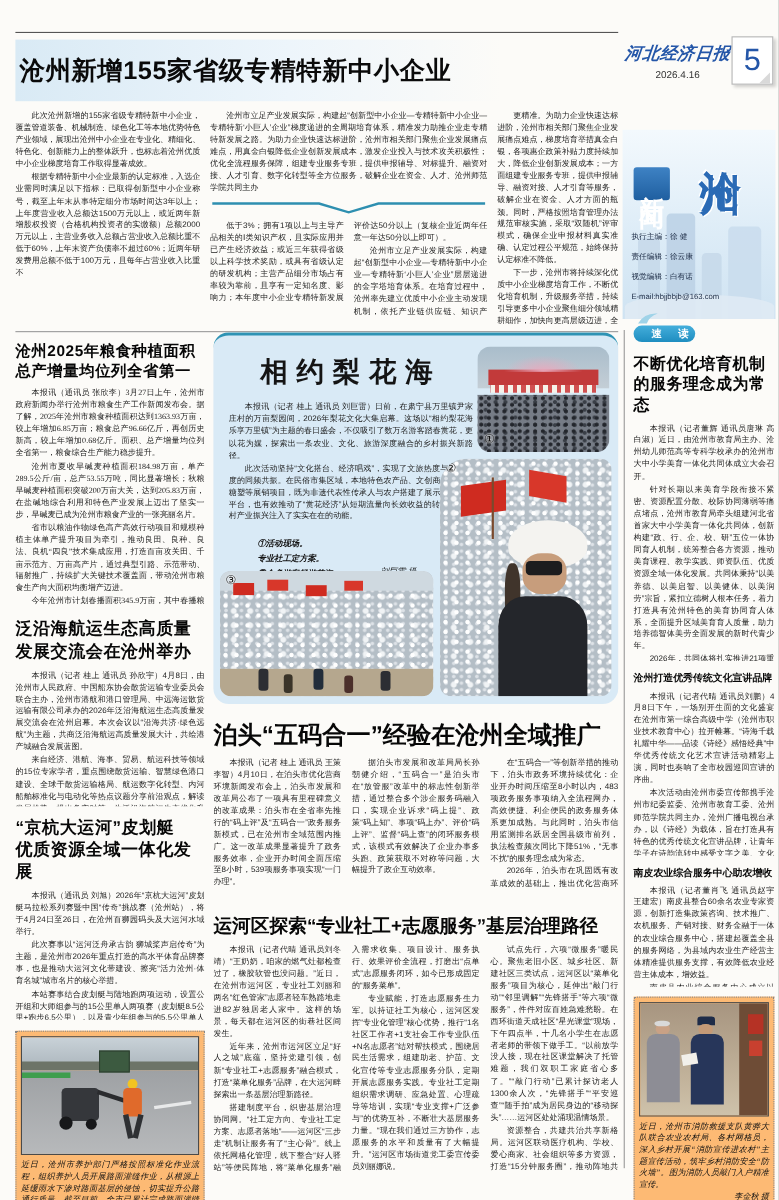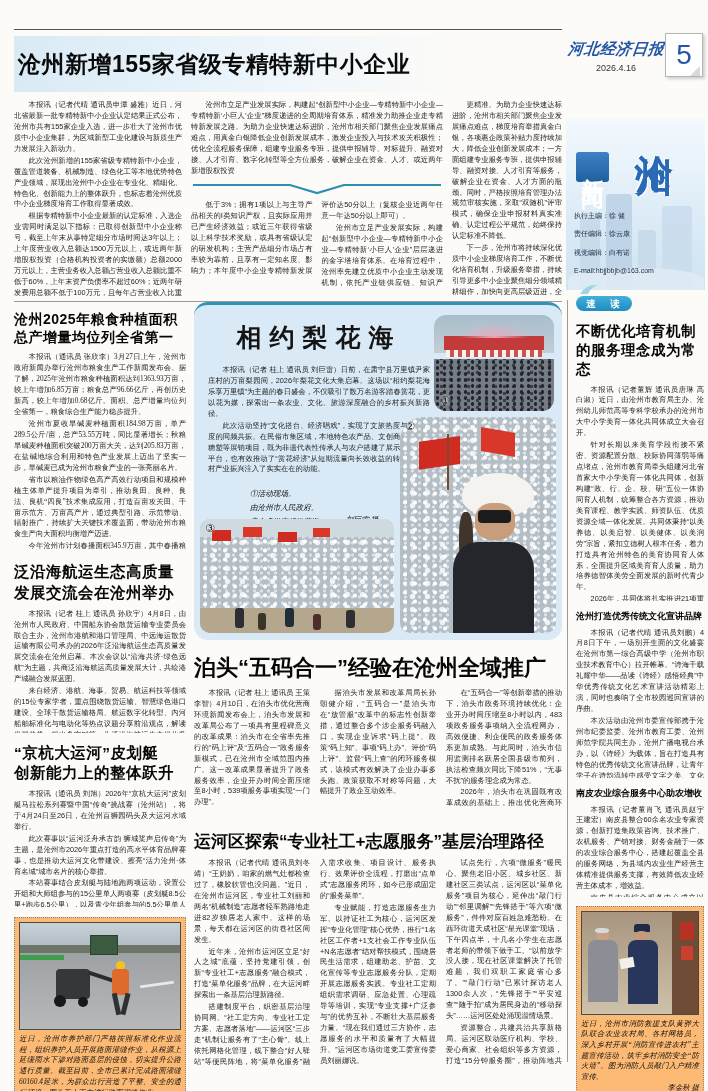--- a/index.html
+++ b/index.html
@@ -56,21 +56,21 @@
     background-size:7px 6px,9px 7px;background-position:0 0,3px 3px;}
 
   
   .mid-col{position:absolute;left:194px;top:302px;width:368px;}
   .feature{position:relative;width:368px;height:338px;background:#d9eaf6;border-radius:14px;
            border-top:3px solid #2e93b4;box-sizing:border-box;}
   .feature-title{position:absolute;left:14px;top:16px;width:222px;text-align:center;
       font-family:"Liberation Serif","DejaVu Serif",serif;font-weight:900;font-size:25px;
       letter-spacing:8px;color:#141414;}
   .feature-paras{position:absolute;left:14px;top:60px;width:222px;height:118px;}
-  .feature-notes{position:absolute;left:56px;top:182px;width:190px;}
+  .feature-notes{position:absolute;left:40px;top:182px;width:190px;font-weight:bold;}
   .feature-notes p{margin:0;text-indent:0;font-family:"Liberation Serif","DejaVu Serif",serif;
       font-style:italic;font-size:7.6px;line-height:14px;color:#111;}
   .feature-credit{position:absolute;left:152px;top:210px;font-family:"Liberation Serif",serif;
       font-style:italic;font-size:7.6px;color:#111;}
   .ph1{position:absolute;left:240px;top:10px;width:120px;height:96px;border-radius:12px;}
   .ph2{position:absolute;left:206px;top:112px;width:156px;height:216px;border-radius:24px 10px 10px 10px;}
   .ph3{position:absolute;left:6px;top:214px;width:194px;height:114px;border-radius:10px;}
 
   .hl-botou{margin:13px 0 5px 0;font-size:22px;font-weight:900;color:#070707;white-space:nowrap;}
   .botou-body{height:132px;column-count:3;column-gap:10px;column-fill:auto;}
@@ -95,48 +95,47 @@
   .brand-city{position:absolute;right:26px;top:6px;writing-mode:vertical-rl;
       font-family:"Liberation Serif","DejaVu Serif",serif;font-weight:900;font-size:38px;
       color:#2a6ab5;letter-spacing:4px;text-shadow:1px 1px 0 #fff,-1px -1px 0 #fff;}
   .brand-section{position:absolute;left:10px;top:34px;writing-mode:vertical-rl;
       background:linear-gradient(180deg,#3e82c4,#1f5fa0);color:#fff;font-weight:900;font-size:23px;
       line-height:1.0;padding:7px 5px;letter-spacing:8px;border-radius:3px;}
   .brand-editors{position:absolute;left:8px;bottom:6px;font-size:7px;line-height:1.65;color:#1b2a44;}
 
   .quick-tag{position:absolute;left:576px;top:296px;width:56px;height:15px;border-radius:8px;
       background:linear-gradient(180deg,#44aedb,#1e8dc0);color:#fff;font-size:9.5px;font-weight:bold;
-      text-align:center;line-height:15px;letter-spacing:6px;padding-left:4px;box-sizing:border-box;}
+      text-align:right;line-height:15px;letter-spacing:6px;padding-left:4px;box-sizing:border-box;}
   .swoosh{position:absolute;left:578px;top:282px;}
 
   .sidebar{position:absolute;left:576px;top:322px;width:128px;}
   .sb-art{margin-bottom:9px;}
   .hl-meiyu{font-size:14.5px;}
   .hl-sb-small{font-size:9px;font-weight:900;color:#070707;margin:0 0 5px 0;white-space:nowrap;}
 
   
   .abs{position:absolute;}
 </style>
 </head>
 <body>
 
 <div class="page">
 
   <div class="rule-h" style="left:14px;top:29px;width:548px;"></div>
 
   <div class="lead-headline">沧州新增155家省级专精特新中小企业</div>
   <div class="lead-body">
     <div class="lead-c1 body-text">
-        <p>本报讯（记者代晴 通讯员申潭 盛雅）近日，河北省最新一批专精特新中小企业认定结果正式公布，沧州市共有155家企业入选，进一步壮大了沧州市优质中小企业集群，为区域新型工业化建设与新质生产力发展注入新动力。</p>
         <p>此次沧州新增的155家省级专精特新中小企业，覆盖管道装备、机械制造、绿色化工等本地优势特色产业领域，展现出沧州中小企业在专业化、精细化、特色化、创新能力上的整体跃升，也标志着沧州优质中小企业梯度培育工作取得显著成效。</p>
         <p>根据专精特新中小企业最新的认定标准，入选企业需同时满足以下指标：已取得创新型中小企业称号，截至上年末从事特定细分市场时间达3年以上；上年度营业收入总额达1500万元以上，或近两年新增股权投资（合格机构投资者的实缴额）总额2000万元以上，主营业务收入总额占营业收入总额比重不低于60%，上年末资产负债率不超过60%；近两年研发费用总额不低于100万元，且每年占营业收入比重不</p>
       </div>
     <div class="lead-mid">
       <div class="lead-intro body-text">
-          <p>沧州市立足产业发展实际，构建起“创新型中小企业—专精特新中小企业—专精特新‘小巨人’企业”梯度递进的全周期培育体系，精准发力助推企业走专精特新发展之路。为助力企业快速达标进阶，沧州市相关部门聚焦企业发展痛点难点，用真金白银降低企业创新发展成本，激发企业投入与技术攻关积极性；优化全流程服务保障，组建专业服务专班，提供申报辅导、对标提升、融资对接、人才引育、数字化转型等全方位服务，破解企业在资金、人才、或近两年新增股权投资</p>
+          <p>沧州市立足产业发展实际，构建起“创新型中小企业—专精特新中小企业—专精特新‘小巨人’企业”梯度递进的全周期培育体系，精准发力助推企业走专精特新发展之路。为助力企业快速达标进阶，沧州市相关部门聚焦企业发展痛点难点，用真金白银降低企业创新发展成本，激发企业投入与技术攻关积极性；优化全流程服务保障，组建专业服务专班，提供申报辅导、对标提升、融资对接、人才引育、数字化转型等全方位服务，破解企业在资金、人才、沧州师范学院共同主办</p>
         </div>
       <svg class="chevron" width="252" height="16">
         <path d="M2 5 H99 L126 13 L153 5 H250" stroke="#2e8fb0" stroke-width="2.2" fill="none"></path>
       </svg>
       <div class="lead-midcols body-text">
           <p>低于3%；拥有1项以上与主导产品相关的Ⅰ类知识产权，且实际应用并已产生经济效益；或近三年获得省级以上科学技术奖励，或具有省级认定的研发机构；主营产品细分市场占有率较为靠前，且享有一定知名度、影响力；本年度中小企业专精特新发展评价达50分以上（复核企业近两年任意一年达50分以上即可）。</p>
           <p>沧州市立足产业发展实际，构建起“创新型中小企业—专精特新中小企业—专精特新‘小巨人’企业”层层递进的金字塔培育体系。在培育过程中，沧州率先建立优质中小企业主动发现机制，依托产业链供应链、知识产权、科技奖项、人才引育等多维度数据，常态化摸排挖掘具备发展潜力的小企业，建立动态培育库，实行“一企一档”精细化管理，定向邀请符合条件的企业参与认定申报，确保优质企业不遗漏，培育方向</p>
         </div>
     </div>
     <div class="lead-c4 body-text">
@@ -167,21 +166,21 @@
           <span>发展交流会在沧州举办</span>
       </h2>
       <div class="body-text" style="height:124px;">
           <p>本报讯（记者 桂上 通讯员 孙欣宇）4月8日，由沧州市人民政府、中国船东协会散货运输专业委员会联合主办，沧州市港航和港口管理局、中远海运散货运输有限公司承办的2026年泛沿海航运生态高质量发展交流会在沧州启幕。本次会议以“沿海共济·绿色远航”为主题，共商泛沿海航运高质量发展大计，共绘港产城融合发展蓝图。</p>
           <p>来自经济、港航、海事、贸易、航运科技等领域的15位专家学者，重点围绕散货运输、智慧绿色港口建设、全球干散货运输格局、航运数字化转型、内河船舶标准化与电动化等热点议题分享前沿观点，解读发展趋势，提出务实对策，为泛沿海航运生态优化升级提供智力支撑。</p>
         </div>
     </div>
     <div class="art">
       <h2 class="h-2line hl-kayak">
         <span>“京杭大运河”皮划艇</span>
-          <span>创新能力上的整体跃升</span>
+          <span>优质资源全域一体化发展</span>
       </h2>
       <div class="body-text" style="height:118px;">
           <p>本报讯（通讯员 刘旭）2026年“京杭大运河”皮划艇马拉松系列赛暨中国“传奇”挑战赛（沧州站），将于4月24日至26日，在沧州百狮园码头及大运河水域举行。</p>
           <p>此次赛事以“运河泛舟承古韵 狮城桨声启传奇”为主题，是沧州市2026年重点打造的高水平体育品牌赛事，也是推动大运河文化带建设、擦亮“活力沧州·体育名城”城市名片的核心举措。</p>
           <p>本站赛事结合皮划艇与陆地跑两项运动，设置公开组和大师组参与的15公里单人两项赛（皮划艇8.5公里+跑步6.5公里），以及青少年组参与的5.5公里单人两项赛（皮划艇3.5公里+跑步2公里）。</p>
         </div>
     </div>
 
     <div class="photo-frame" style="width:162px;">
       <div class="photo bordered" style="width:160px;height:106px;">
@@ -208,21 +207,21 @@
   <div class="mid-col">
 
     <div class="feature">
       <div class="feature-title">相约梨花海</div>
       <div class="feature-paras body-text">
           <p>本报讯（记者 桂上 通讯员 刘巨雷）日前，在肃宁县万里镇尹家庄村的万亩梨园间，2026年梨花文化大集启幕。这场以“相约梨花海 乐享万里镇”为主题的春日盛会，不仅吸引了数万名游客踏春赏花，更以花为媒，探索出一条农业、文化、旅游深度融合的乡村振兴新路径。</p>
           <p>此次活动坚持“文化搭台、经济唱戏”，实现了文旅热度与民生温度的同频共振。在民俗市集区域，本地特色农产品、文创商品与非遗糖塑等展销项目，既为非遗代表性传承人与农户搭建了展示与增收的平台，也有效推动了“赏花经济”从短期流量向长效收益的转化，为乡村产业振兴注入了实实在在的动能。</p>
         </div>
       <div class="feature-notes">
           <p>①活动现场。</p>
-          <p>由沧州市人民政府。</p>
+          <p>专业社工定方案。</p>
           <p>③众多游客畅游花海。</p>
         </div>
       <div class="feature-credit">刘巨雷 摄</div>
 
       <div class="photo ph1">
         <div class="abs" style="left:0;top:0;width:100%;height:40%;background:linear-gradient(180deg,#a9bdcb,#c4ced6);"></div>
         <div class="abs" style="left:8%;top:22%;width:84%;height:14%;background:#c23a3a;"></div>
         <div class="abs" style="left:20%;top:8%;width:60%;height:16%;background:radial-gradient(ellipse at 50% 100%,#e8a9bd 0%,rgba(232,169,189,0) 70%);"></div>
         <div class="abs" style="left:10%;top:36%;width:80%;height:8%;background:repeating-linear-gradient(90deg,#f5f2ea 0 4px,#d05050 4px 8px);"></div>
         <div class="abs tex-crowd" style="left:0;top:46%;width:100%;height:54%;"></div>
@@ -260,21 +259,21 @@
     <h2 class="hl-botou">泊头“五码合一”经验在沧州全域推广</h2>
     <div class="botou-body body-text">
         <p>本报讯（记者 桂上 通讯员 王策 李智）4月10日，在泊头市优化营商环境新闻发布会上，泊头市发展和改革局公布了一项具有里程碑意义的改革成果：泊头市在全省率先推行的“码上评”及“五码合一”政务服务新模式，已在沧州市全域范围内推广。这一改革成果显著提升了政务服务效率，企业开办时间全面压缩至8小时，539项服务事项实现“一门办理”。</p>
         <p>据泊头市发展和改革局局长孙朝健介绍，“五码合一”是泊头市在“放管服”改革中的标志性创新举措，通过整合多个涉企服务码融入口，实现企业诉求“码上提”、政策“码上知”、事项“码上办”、评价“码上评”、监督“码上查”的闭环服务模式，该模式有效解决了企业办事多头跑、政策获取不对称等问题，大幅提升了政企互动效率。</p>
         <p>在“五码合一”等创新举措的推动下，泊头市政务环境持续优化：企业开办时间压缩至8小时以内，483项政务服务事项纳入全流程网办，高效便捷、利企便民的政务服务体系更加成熟。与此同时，泊头市信用监测排名跃居全国县级市前列，执法检查频次同比下降51%，“无事不扰”的服务理念成为常态。</p>
         <p>2026年，泊头市在巩固既有改革成效的基础上，推出优化营商环境若干措施，涵盖极简审批、深化重点领域改革、强化科技金融赋能、壮大人才梯队、推进融资服务增效、拓展要素保障、迭代升级政务服务、精准监管、依法保护企业权益等九大重点领域。</p>
       </div>
 
     <h2 class="hl-yunhe">运河区探索“专业社工+志愿服务”基层治理路径</h2>
     <div class="yunhe-body body-text">
-        <p>本报讯（记者代晴 通讯员刘冬靖）“王奶奶，咱家的燃气灶都检查过了，橡胶软管也没问题。”近日，在沧州市运河区，专业社工刘丽和两名“机械制造”志愿者轻车熟路地走进82岁独居老人家中。这样的场景，每天都在运河区的街巷社区间发生。</p>
+        <p>本报讯（记者代晴 通讯员刘冬靖）“王奶奶，咱家的燃气灶都检查过了，橡胶软管也没问题。”近日，在沧州市运河区，专业社工刘丽和两名“红色管家”志愿者轻车熟路地走进82岁独居老人家中。这样的场景，每天都在运河区的街巷社区间发生。</p>
         <p>近年来，沧州市运河区立足“好人之城”底蕴，坚持党建引领，创新“专业社工+志愿服务”融合模式，打造“菜单化服务”品牌，在大运河畔探索出一条基层治理新路径。</p>
         <p>搭建制度平台，织密基层治理协同网。“社工定方向、专业社工定方案、志愿者落地”——运河区“三步走”机制让服务有了“主心骨”。线上依托网格化管理，线下整合“好人驿站”等便民阵地，将“菜单化服务”融入需求收集、项目设计、服务执行、效果评价全流程，打磨出“点单式”志愿服务闭环，如今已形成固定的“服务菜单”。</p>
         <p>专业赋能，打造志愿服务生力军。以持证社工为核心，运河区发挥“专业化管理”核心优势，推行“1名社区工作者+1支社会工作专业队伍+N名志愿者”结对帮扶模式，围绕居民生活需求，组建助老、护苗、文化宣传等专业志愿服务分队，定期开展志愿服务实践。专业社工定期组织需求调研、应急处置、心理疏导等培训，实现“专业支撑+广泛参与”的优势互补，不断壮大基层服务力量。“现在我们通过三方协作，志愿服务的水平和质量有了大幅提升。”运河区市场街道党工委宣传委员刘丽娜说。</p>
         <p>试点先行，六项“微服务”暖民心。聚焦老旧小区、城乡社区、新建社区三类试点，运河区以“菜单化服务”项目为核心，延伸出“敲门行动”“邻里调解”“先锋搭手”等六项“微服务”，件件对应百姓急难愁盼。在西环街道天成社区“星光课堂”现场，下午四点半，十几名小学生在志愿者老师的带领下做手工。“以前放学没人接，现在社区课堂解决了托管难题，我们双职工家庭省心多了。”“敲门行动”已累计探访老人1300余人次，“先锋搭手”“平安巡查”“随手拍”成为居民身边的“移动探头”……运河区处处涌现温情场景。</p>
         <p>资源整合，共建共治共享新格局。运河区联动医疗机构、学校、爱心商家、社会组织等多方资源，打造“15分钟服务圈”，推动阵地共用、项目共建、资源共享。同时，建立积分兑换、荣誉激励等机制，广泛宣传“菜单化服务”志愿模范，不断激发居民参与热情，让更多群众从“旁观者”变成“参与者”，从“受益者”变成“奉献者”，推动形成基层治理共治共享的新格局。</p>
       </div>
   </div>
 
   <div class="masthead">
     <div class="paper-name">河北经济日报</div>

